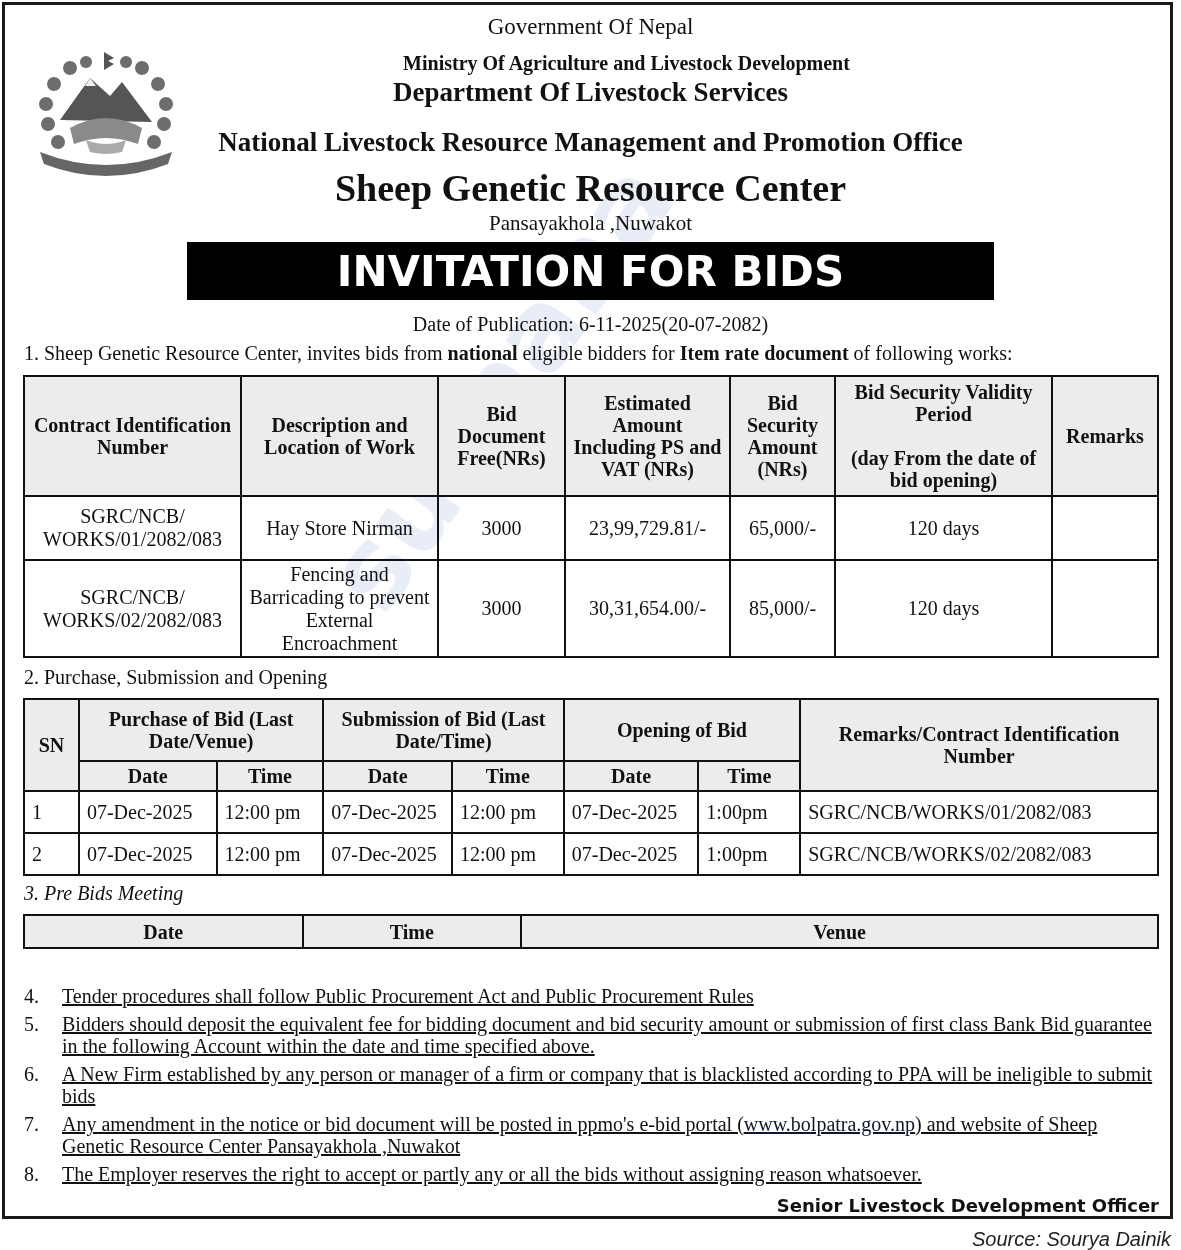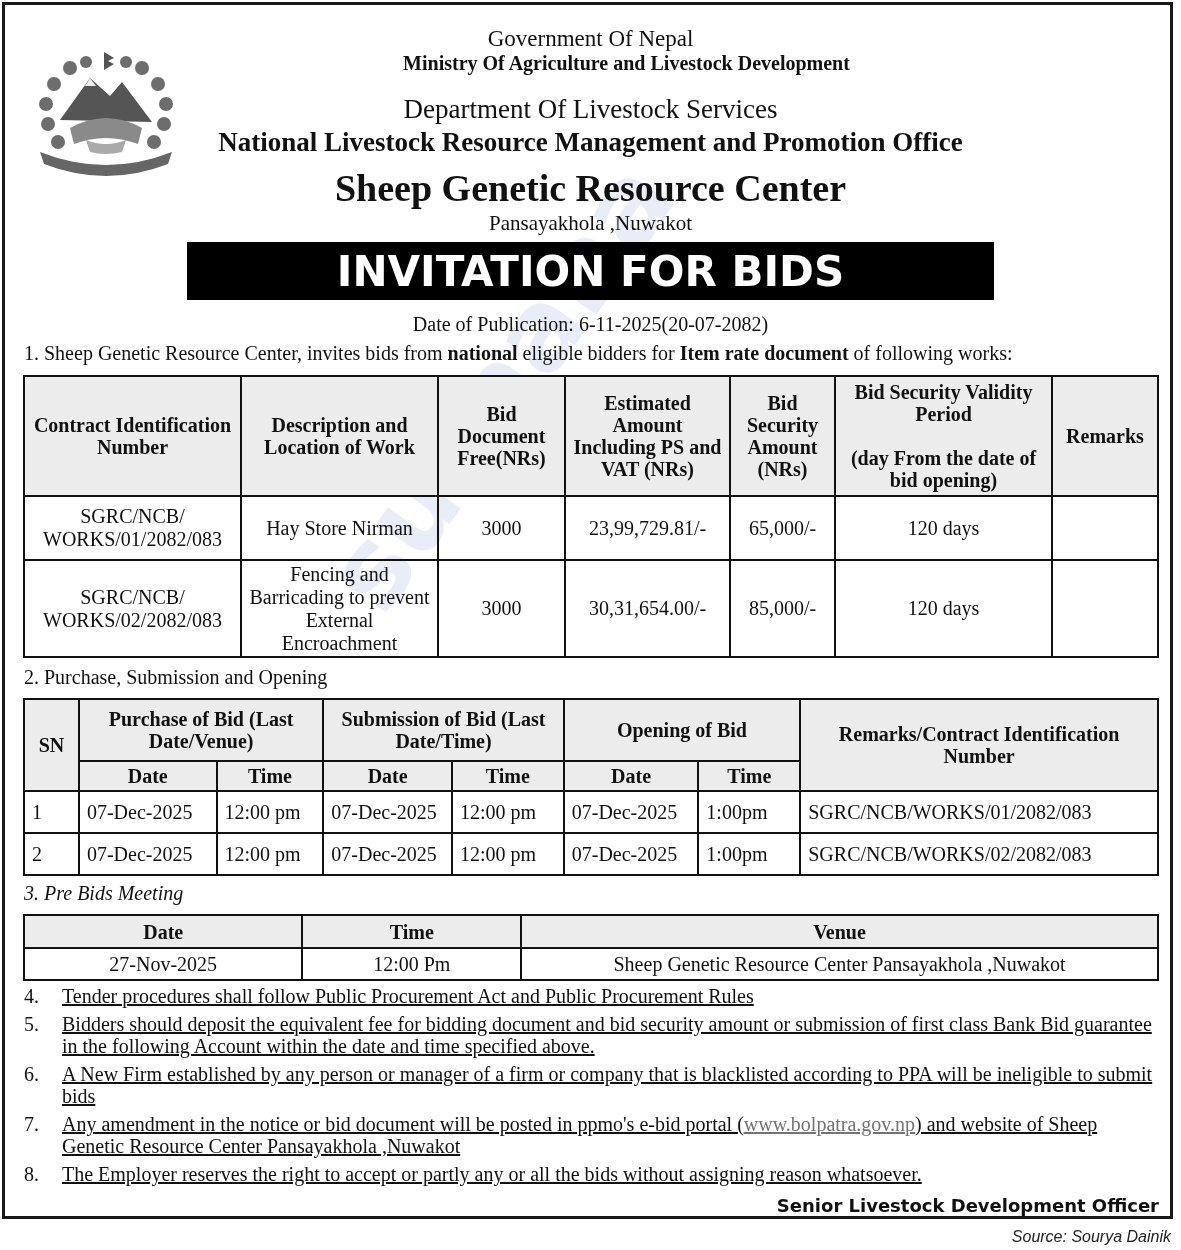--- a/index.html
+++ b/index.html
@@ -2,23 +2,23 @@
 <html><head>
 <meta charset="utf-8">
 <style>
   html, body { margin: 0; padding: 0; background: #ffffff; }
   body { width: 1181px; height: 1250px; position: relative; overflow: hidden;
          font-family: "Liberation Serif", serif; color: #111; }
   .frame { position: absolute; left: 2px; top: 2px; width: 1171px; height: 1217px;
            border: 3px solid #1a1a1a; box-sizing: border-box; background: #fff; }
   .emblem { position: absolute; left: 30px; top: 48px; width: 152px; height: 132px; }
   .hdr { position: absolute; left: 0; width: 1181px; text-align: center; white-space: nowrap; }
-  .h-gov { top: 26px; font-size: 23px; }
+  .h-gov { top: 14px; font-size: 23px; }
   .h-min { top: 52px; font-size: 20px; font-weight: bold; margin-left: 36px; }
-  .h-dep { top: 94px; font-size: 27px; font-weight: normal; }
+  .h-dep { top: 77px; font-size: 27px; font-weight: bold; }
   .h-off { top: 127px; font-size: 27px; font-weight: bold; }
   .h-sgrc { top: 166px; font-size: 38px; font-weight: bold; }
   .h-loc { top: 211px; font-size: 21px; }
   .banner { position: absolute; left: 187px; top: 242px; width: 807px; height: 58px;
             background: #000; color: #fff; text-align: center; line-height: 60px;
             font-family: "DejaVu Sans", sans-serif; font-weight: bold; font-size: 42px;
             letter-spacing: 0px; }
   .pubdate { position: absolute; left: 0; width: 1181px; top: 313px; text-align: center; font-size: 20px; }
   .intro { position: absolute; left: 24px; top: 342px; font-size: 20px; white-space: nowrap; }
   table { border-collapse: collapse; position: absolute; font-family: "Liberation Serif", serif; }
@@ -35,25 +35,25 @@
   .t2 .hrow2 th { height: 28px; }
   .t2 td { height: 40px; text-align: left; padding-left: 7px; }
   .sec3 { position: absolute; left: 24px; top: 882px; font-size: 20px; font-style: italic; }
   .t3 { left: 23px; top: 914px; width: 1136px; }
   .t3 th { height: 31px; }
   .t3 td { height: 30px; }
   .notes { position: absolute; left: 24px; top: 985px; width: 1130px; font-size: 20px; }
   .note { display: flex; line-height: 22px; margin-bottom: 6px; }
   .note .num { width: 38px; flex: none; }
   .note .txt { flex: 1; text-decoration: underline; }
-  .link { color: #737373; text-decoration: underline; }
+  .link { color: #0f172a; text-decoration: underline; }
   .signer { position: absolute; right: 22px; top: 1195px; font-family: "DejaVu Sans", sans-serif;
             font-weight: bold; font-size: 18px; }
   .source { position: absolute; right: 10px; top: 1228px; font-family: "Liberation Sans", sans-serif;
-            font-style: italic; font-size: 16px; color: #222; }
+            font-style: italic; font-size: 20px; color: #222; }
   .wm { position: absolute; font-family: "DejaVu Sans", sans-serif; font-weight: bold;
         color: rgba(70,110,190,0.12); pointer-events: none; }
 </style>
 </head>
 <body>
 
 <div class="frame"></div>
 
 <div class="wm" style="left:300px; top:560px; font-size:110px; transform:rotate(-55deg); transform-origin:left top;">suchana</div>
 
@@ -203,25 +203,20 @@
       <col style="width:279px">
       <col style="width:219px">
       <col style="width:638px">
     </colgroup>
   <tbody>
       <tr>
     <th>Date</th>
     <th>Time</th>
     <th>Venue</th>
   </tr>
-  <tr>
-    <td>27-Nov-2025</td>
-    <td>12:00 Pm</td>
-    <td>Sheep Genetic Resource Center Pansayakhola ,Nuwakot</td>
-  </tr>
 </tbody>
   </table>
 
 <div class="notes">
   <div class="note">
       <span class="num">4.</span>
       <span class="txt">Tender procedures shall follow Public Procurement Act and Public Procurement Rules</span>
     </div>
   <div class="note">
       <span class="num">5.</span>

